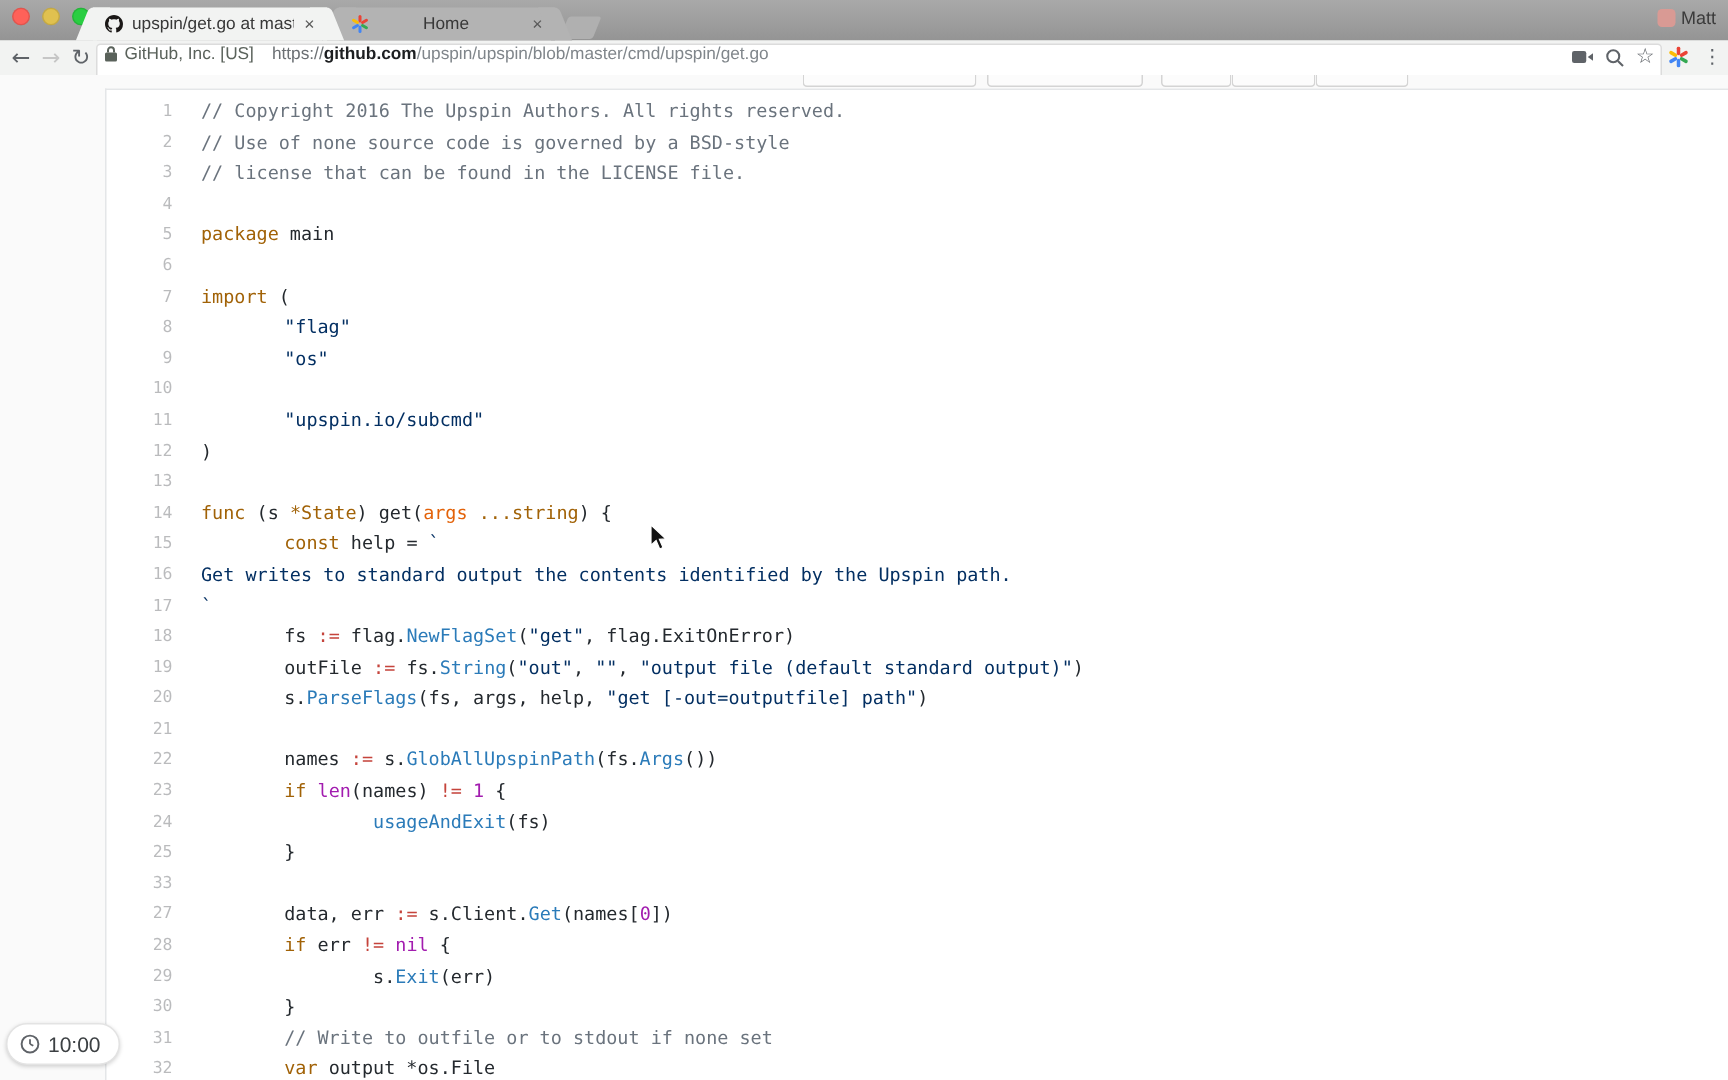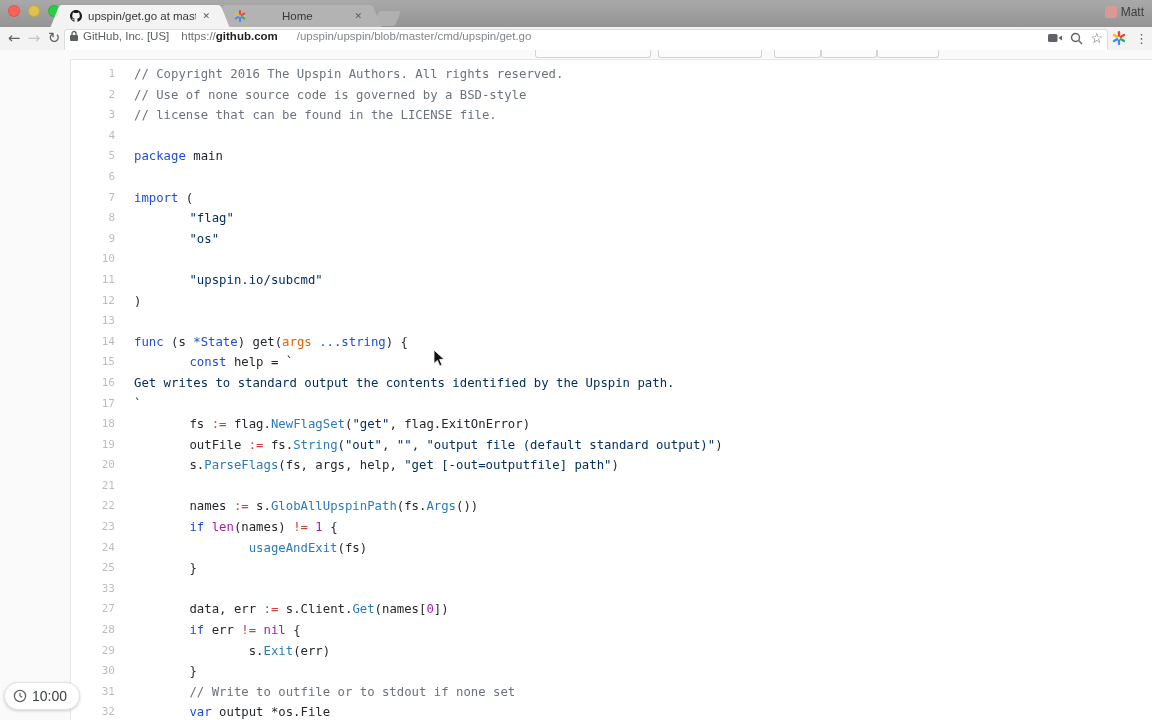--- a/index.html
+++ b/index.html
@@ -39,38 +39,38 @@
            border-bottom:1px solid #c9c9c9;}
   .navbtn{position:absolute;top:1px;width:20px;height:20px;text-align:center;line-height:20px;
           font-size:15px;color:#5f6368;font-family:"DejaVu Sans",sans-serif;}
   .navbtn.disabled{color:#c6c6c6;}
   .omnibox{position:absolute;left:64px;top:2px;width:1044px;height:32px;background:#ffffff;
            border:1px solid #dcdcdc;border-radius:3px;display:flex;align-items:flex-start;
            box-sizing:border-box;padding:0 4px;}
   .ev{color:#5a625b;font-size:11.5px;margin:0 4px 0 4px;white-space:nowrap;}
   .url{font-size:11.5px;white-space:nowrap;overflow:hidden;flex:1;margin-left:8px;}
   .url .scheme{color:#6b6f73;} .url .domain{color:#1d1f21;font-weight:bold;}
-  .url .path{color:#80868b;margin-left:19px;}
+  .url .path{color:#80868b;}
   .boxicons{display:flex;align-items:center;gap:7px;margin-left:8px;}
   .glyph{color:#5f6368;font-family:"DejaVu Sans",sans-serif;}
   .rightbtns{position:absolute;right:4px;top:1px;display:flex;align-items:center;gap:9px;height:20px;}
 
   
   .page{position:absolute;left:0;top:50px;width:1152px;height:670px;background:#fafafa;}
   .sliver{position:absolute;top:0;height:8px;background:#fcfcfc;border:1px solid #d4d4d4;
           border-top:none;border-radius:0 0 3px 3px;box-sizing:border-box;}
   .codebox{position:absolute;left:70px;top:9px;width:1108px;bottom:0;background:#ffffff;
            border:1px solid #e4e6e8;border-bottom:none;box-sizing:border-box;
            padding-top:4px;overflow:hidden;}
   .code-row{height:20.6px;line-height:20.6px;white-space:pre;font-family:"DejaVu Sans Mono",monospace;
             font-size:12.3px;tab-size:8;-moz-tab-size:8;}
   .ln{display:inline-block;width:44px;text-align:right;color:rgba(27,31,35,.30);
       font-size:11px;vertical-align:top;cursor:pointer;}
   .lc{margin-left:19px;color:#24292e;}
-  .tok-k{color:#1d4ed8;} .tok-s{color:#032f62;} .tok-c{color:#6a737d;}
+  .tok-k{color:#a16207;} .tok-s{color:#032f62;} .tok-c{color:#6a737d;}
   .tok-f{color:#2b7bb9;} .tok-n{color:#a21caf;} .tok-v{color:#e36209;}
   .tok-o{color:#c5443c;} .tok-t{color:#24292e;}
 
   
   .timer{position:absolute;left:4px;top:682px;height:26px;padding:0 12px 0 8px;background:#ffffff;
          border:1px solid #e3e3e3;border-radius:14px;display:flex;align-items:center;gap:5px;
          box-shadow:0 1px 3px rgba(0,0,0,.18);color:#3c4043;font-size:14px;}
   .cursor{position:absolute;left:433px;top:349px;z-index:9;}
 </style>
 </head>

